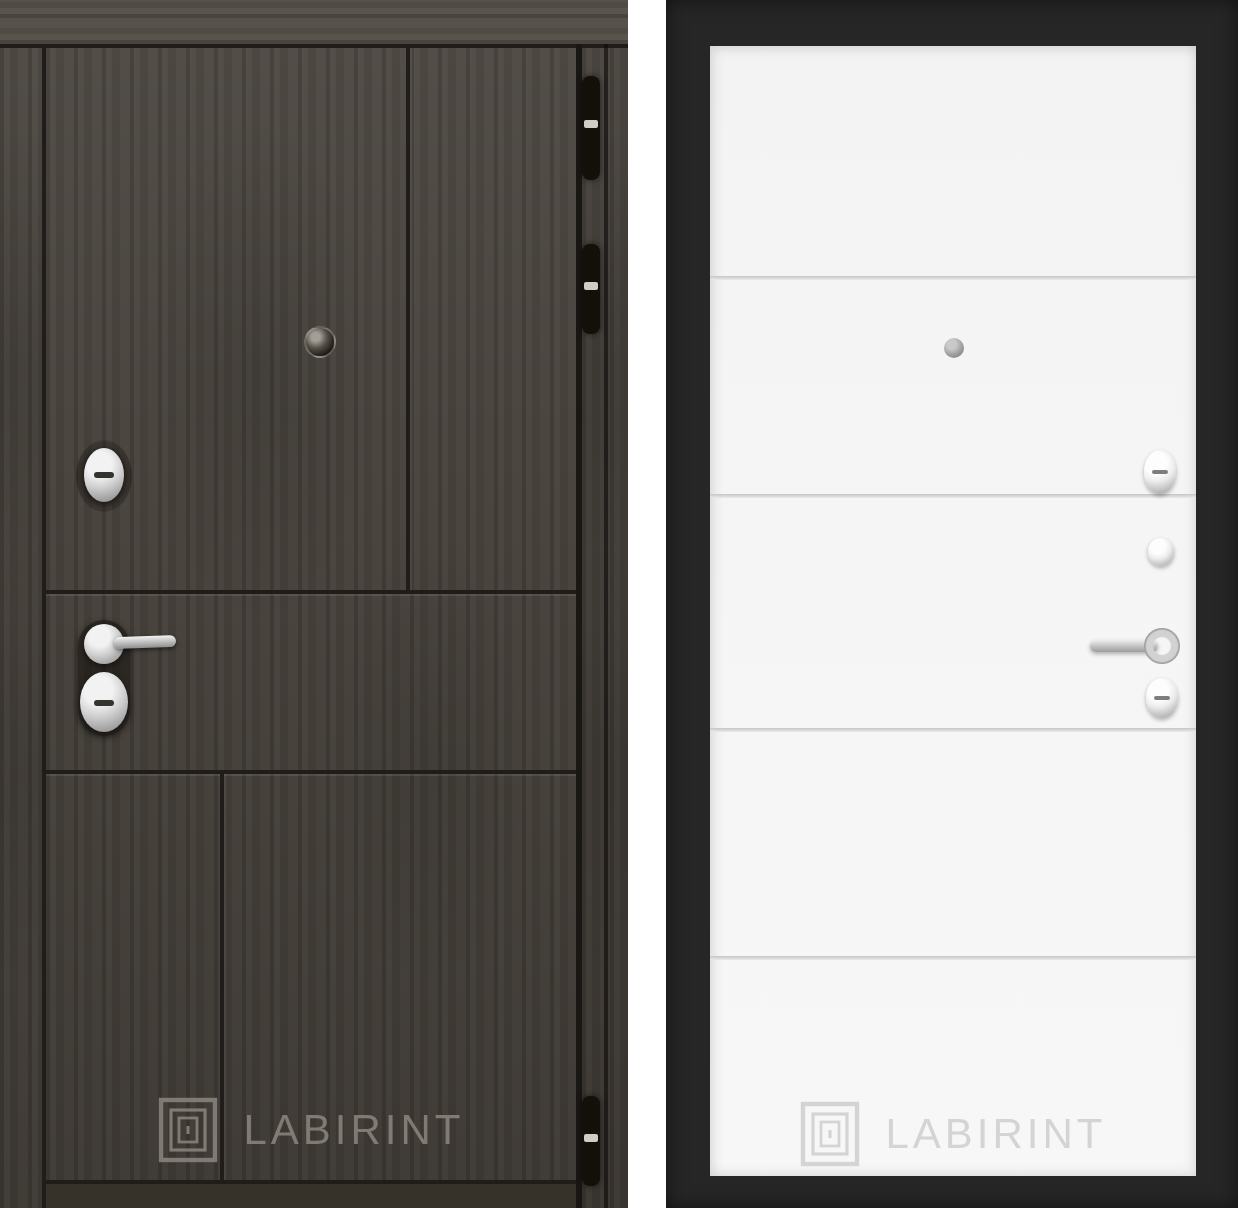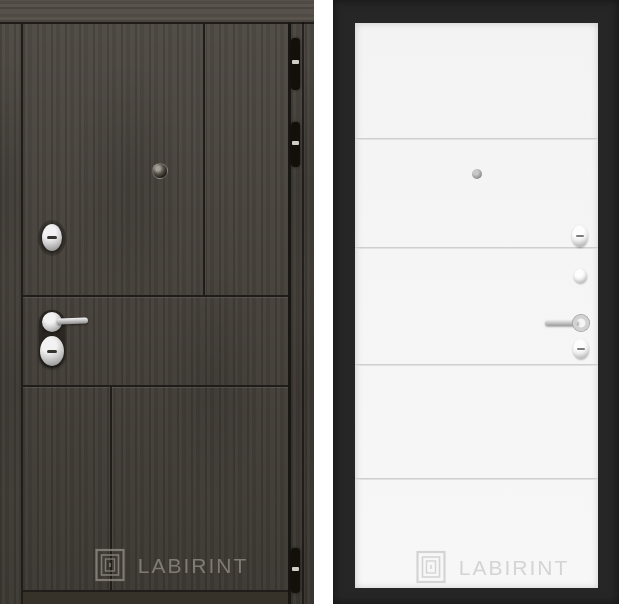--- a/index.html
+++ b/index.html
@@ -76,21 +76,21 @@
     background:#35332e;border-radius:1.5px;}
 
   #lt-handle-backplate{left:39px;top:310px;width:26px;height:58px;border-radius:13px;
     background:rgba(20,17,13,.55);box-shadow:0 1px 3px rgba(0,0,0,.4);}
   #lt-rosette{left:42px;top:312px;width:20px;height:20px;}
   #lt-lever{left:57px;top:318px;width:31px;height:6px;border-radius:3px;
     background:linear-gradient(180deg,#f4f4f4,#8d8d8d);box-shadow:0 1px 2px rgba(0,0,0,.5);
     transform:rotate(-2deg);}
   #lt-cylinder{left:40px;top:336px;width:24px;height:30px;}
 
-  .logo{display:flex;align-items:center;justify-content:center;gap:13px;padding-left:16px;}
+  .logo{display:flex;align-items:center;justify-content:center;gap:13px;}
   #lt-logo{left:23px;top:545px;width:265px;height:40px;color:var(--ld-watermark,#8b867f);opacity:.85;}
   .logo-text{font-size:21px;letter-spacing:2px;font-weight:400;line-height:1;}
 
   
   #door-right{
     left:333px;top:0;width:286px;height:604px;
     background:var(--rd-frame,#262626);
     box-shadow:inset 0 0 10px rgba(0,0,0,.5);
   }
   #rt-panel{

